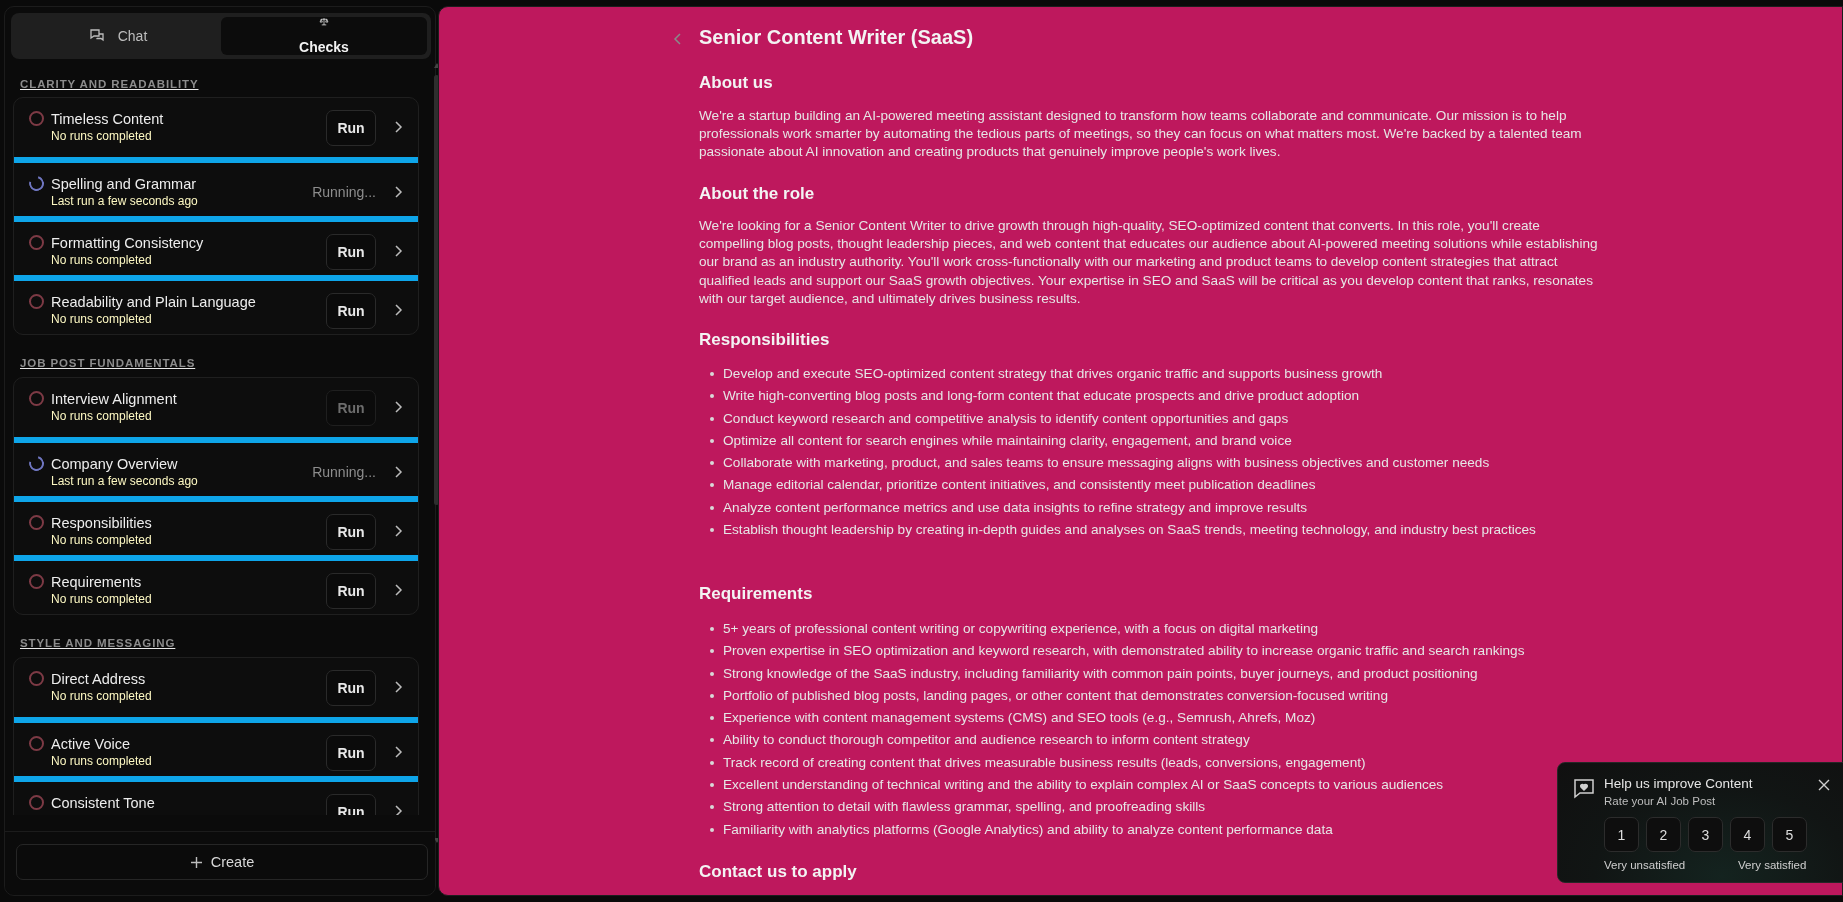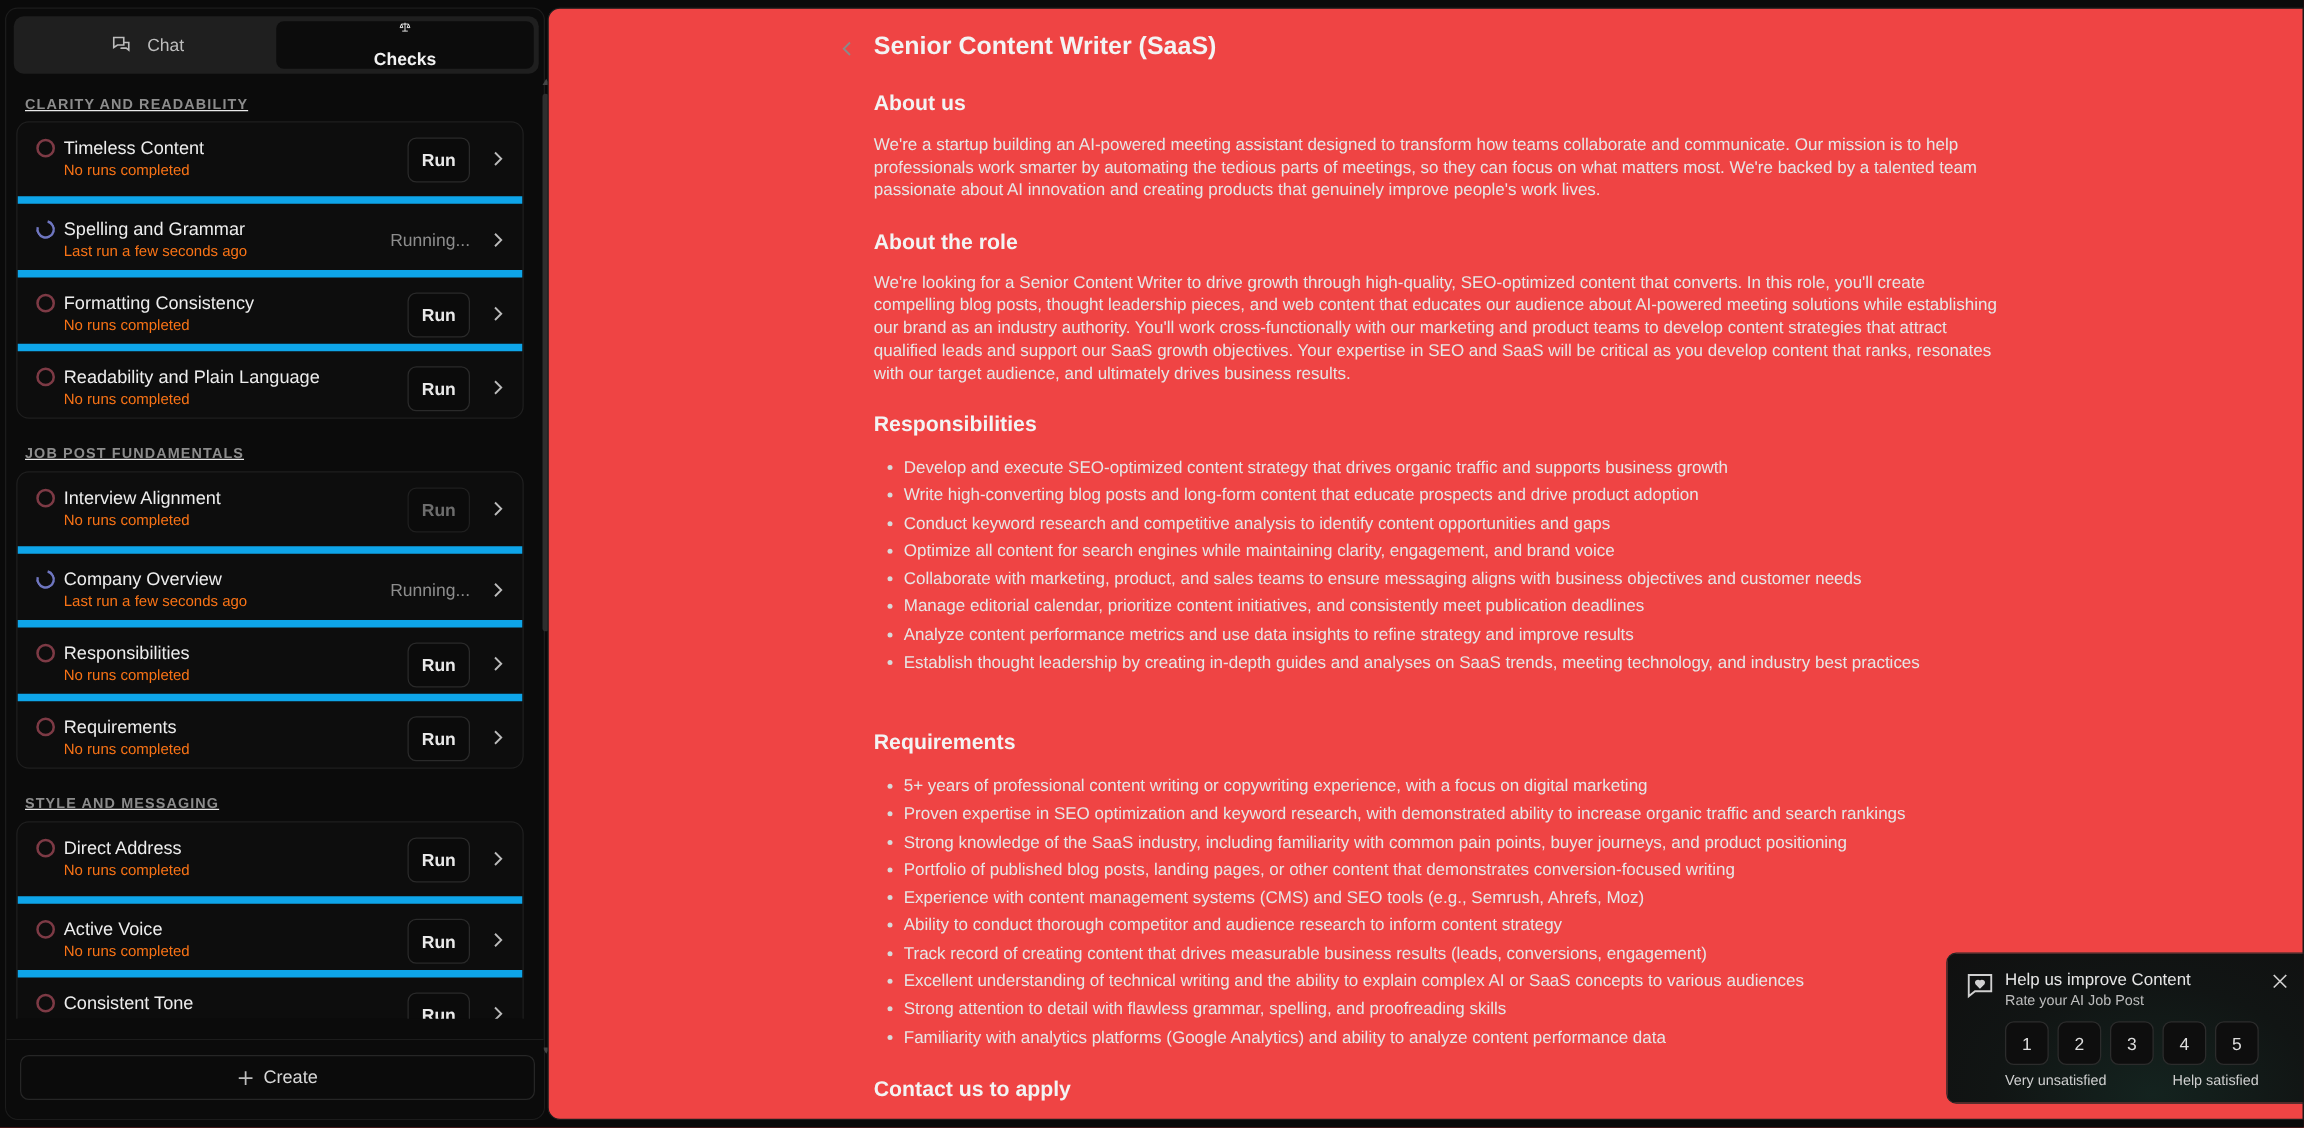--- a/index.html
+++ b/index.html
@@ -21,31 +21,31 @@
 
   .group-title { font-size: 11.5px; letter-spacing: 0.9px; color: #8c8c8c; font-weight: bold; padding: 11px 0 0 15px; height: 30px; }
   .card { margin: 0 10px 0 8px; border: 1px solid #1f1f1f; border-radius: 10px; background: #0d0d0d; overflow: hidden; }
   .row { height: 59px; display: flex; align-items: center; position: relative; border-top: 6px solid #0ea5e9; }
   .row:first-child { border-top: none; }
   .status { position: absolute; left: 15px; top: 13px; width: 15px; height: 15px; border-radius: 50%; }
   .status.idle { border: 2px solid #7d3a45; }
   .status.running { border: 2px solid #6f76c0; border-top-color: transparent; transform: rotate(-30deg); }
   .row-text { position: absolute; left: 37px; top: 13px; }
   .row-name { font-size: 14.5px; color: #ededed; }
-  .row-sub { font-size: 12px; color: #f97316; margin-top: 2px; }
+  .row-sub { font-size: 12px; color: #fef9c3; margin-top: 2px; }
   .run-btn { position: absolute; right: 42px; top: 12px; width: 50px; height: 36px; border: 1px solid #2a2a2a; border-radius: 7px; background: #0b0b0b; color: #e9e9e9; font-size: 14px; font-weight: bold; display: flex; align-items: center; justify-content: center; cursor: pointer; }
   .run-btn.disabled { color: #6d6d6d; border-color: #1f1f1f; }
   .running-label { position: absolute; right: 42px; top: 21px; font-size: 14px; color: #8d8d8d; }
   .chev { position: absolute; right: 14px; top: 21px; width: 12px; height: 16px; color: #bbb; }
 
   .create-wrap { position: absolute; left: 0; bottom: 0; width: 430px; height: 64px; border-top: 1px solid #1c1c1c; background: #0b0b0b; border-radius: 0 0 10px 10px; }
   .create-btn { position: absolute; left: 11px; top: 12px; width: 412px; height: 36px; border: 1px solid #262626; border-radius: 7px; display: flex; align-items: center; justify-content: center; gap: 8px; font-size: 14.5px; color: #d8d8d8; cursor: pointer; }
 
   
-  .main { position: absolute; left: 438px; top: 6px; width: 1405px; height: 890px; background: #ef4444; border: 1px solid #1d1d1d; border-radius: 10px 0 0 10px; overflow: hidden; }
+  .main { position: absolute; left: 438px; top: 6px; width: 1405px; height: 890px; background: #be185d; border: 1px solid #1d1d1d; border-radius: 10px 0 0 10px; overflow: hidden; }
   .content { position: absolute; left: 260px; top: 0; width: 905px; }
   .back { position: absolute; left: 232px; top: 22px; width: 14px; height: 20px; color: #8a8a8a; cursor: pointer; }
   .title { position: absolute; left: 0; top: 19px; font-size: 20px; font-weight: bold; color: #f3f3f3; white-space: nowrap; }
   h2 { font-size: 17px; font-weight: bold; color: #f3f3f3; position: absolute; left: 0; white-space: nowrap; }
   p.para { position: absolute; left: 0; width: 905px; font-size: 13.6px; line-height: 18.2px; color: #e6e6e6; }
   ul.list { position: absolute; left: 0; list-style: none; }
   ul.list li { position: relative; padding-left: 24px; font-size: 13.6px; line-height: 22.3px; color: #e6e6e6; white-space: nowrap; }
   ul.list li::before { content: ""; position: absolute; left: 11px; top: 9px; width: 4px; height: 4px; border-radius: 50%; background: #d8d8d8; }
 
   
@@ -289,15 +289,15 @@
         <path d="M1 1l10 10M11 1L1 11"></path>
       </svg>
     <div class="ratings">
       <div class="rate">1</div>
       <div class="rate">2</div>
       <div class="rate">3</div>
       <div class="rate">4</div>
       <div class="rate">5</div>
     </div>
     <div class="fb-left">Very unsatisfied</div>
-    <div class="fb-right">Help satisfied</div>
+    <div class="fb-right">Very satisfied</div>
   </div>
 </div>
 
 </body></html>

